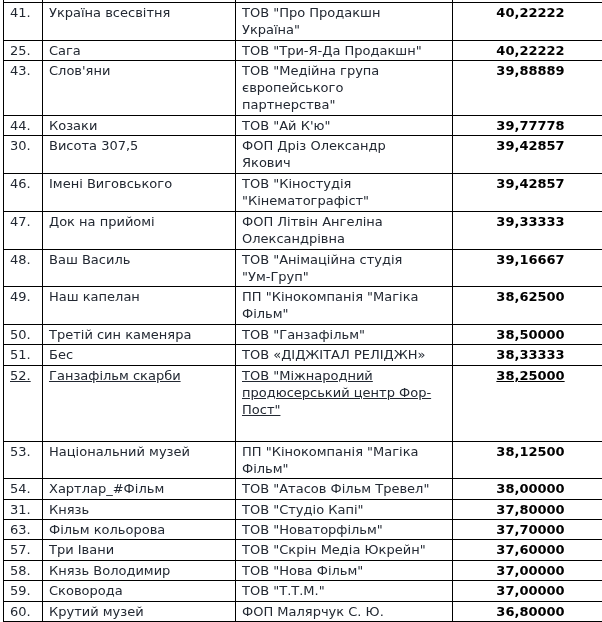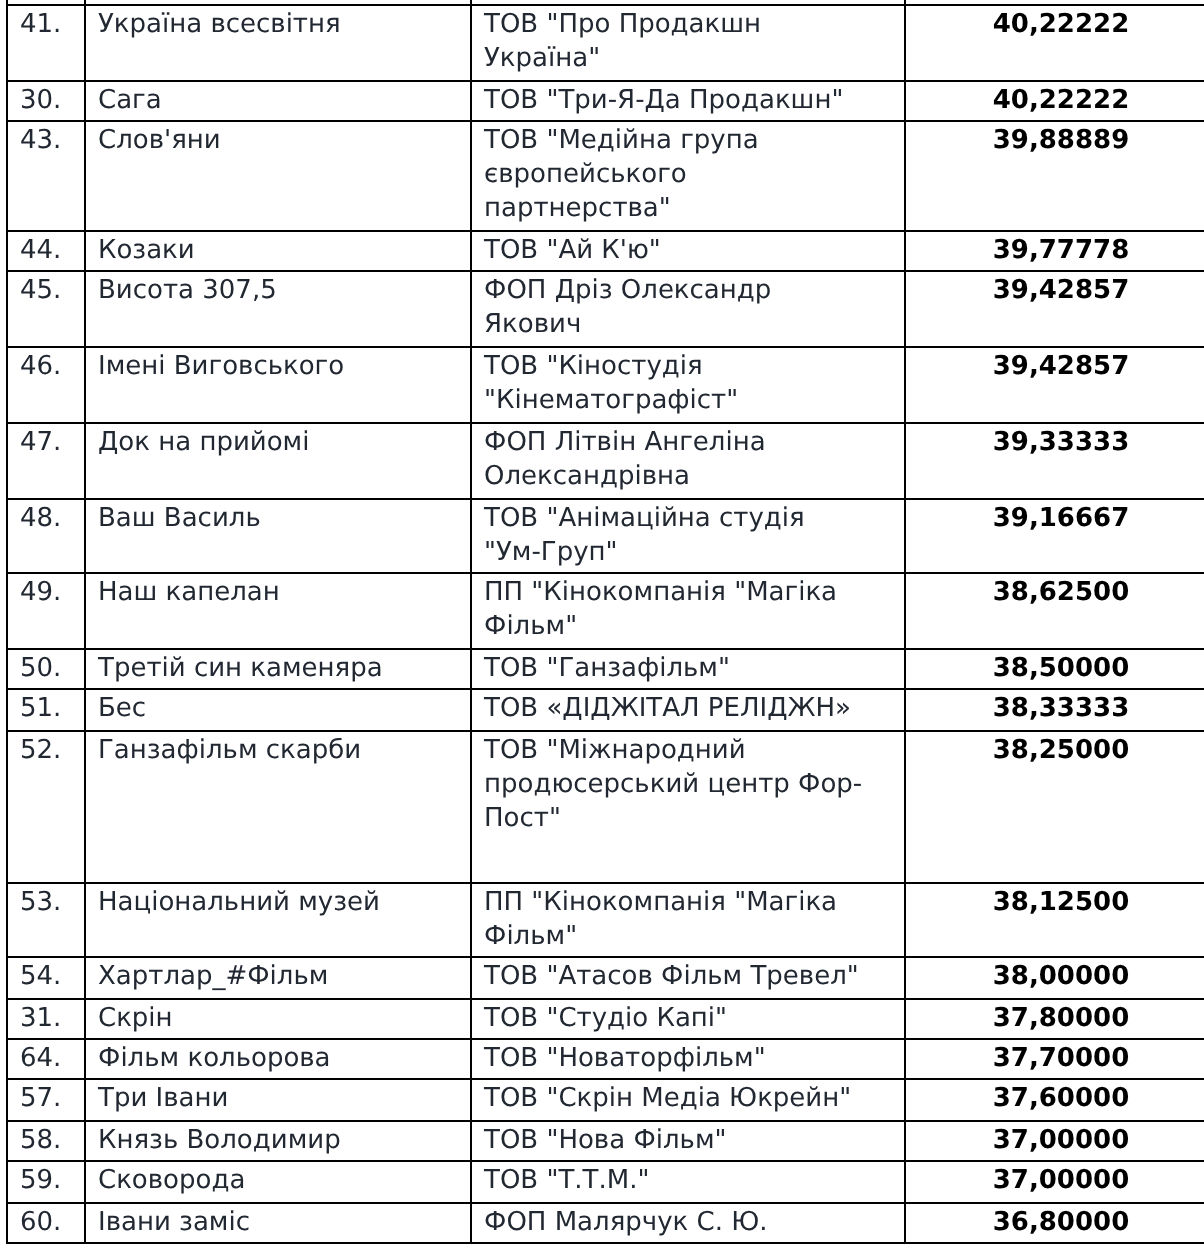--- a/index.html
+++ b/index.html
@@ -30,21 +30,21 @@
     color:var(--text-color);
     overflow:hidden;
   }
   
   tr.cutoff td{border-top:none;height:2px;padding:0;}
   td:nth-child(1){width:38px;}
   td:nth-child(2){width:192px;}
   td:nth-child(3){width:216px;white-space:pre-line;}
   td:nth-child(4){font-weight:bold;text-align:center;color:var(--score-color);}
   
-  tbody tr:nth-child(13) td{height:73px;}
+  tbody tr:nth-child(13) td{height:73px;text-decoration:underline;}
 </style>
 </head>
 <body>
 
 <div>
   <table>
     <tbody>
       <tr class="cutoff">
         <td></td>
         <td></td>
@@ -53,41 +53,41 @@
       </tr>
 
     <tr>
           <td>41.</td>
           <td>Україна всесвітня</td>
           <td>ТОВ "Про Продакшн
 Україна"</td>
           <td>40,22222</td>
         </tr>
         <tr>
-          <td>30.</td>
+          <td>25.</td>
           <td>Сага</td>
           <td>ТОВ "Три-Я-Да Продакшн"</td>
           <td>40,22222</td>
         </tr>
         <tr>
           <td>43.</td>
           <td>Слов'яни</td>
           <td>ТОВ "Медійна група
 європейського
 партнерства"</td>
           <td>39,88889</td>
         </tr>
         <tr>
           <td>44.</td>
           <td>Козаки</td>
           <td>ТОВ "Ай К'ю"</td>
           <td>39,77778</td>
         </tr>
         <tr>
-          <td>45.</td>
+          <td>30.</td>
           <td>Висота 307,5</td>
           <td>ФОП Дріз Олександр
 Якович</td>
           <td>39,42857</td>
         </tr>
         <tr>
           <td>46.</td>
           <td>Імені Виговського</td>
           <td>ТОВ "Кіностудія
 "Кінематографіст"</td>
@@ -142,26 +142,26 @@
           <td>38,12500</td>
         </tr>
         <tr>
           <td>54.</td>
           <td>Хартлар_#Фільм</td>
           <td>ТОВ "Атасов Фільм Тревел"</td>
           <td>38,00000</td>
         </tr>
         <tr>
           <td>31.</td>
-          <td>Скрін</td>
+          <td>Князь</td>
           <td>ТОВ "Студіо Капі"</td>
           <td>37,80000</td>
         </tr>
         <tr>
-          <td>64.</td>
+          <td>63.</td>
           <td>Фільм кольорова</td>
           <td>ТОВ "Новаторфільм"</td>
           <td>37,70000</td>
         </tr>
         <tr>
           <td>57.</td>
           <td>Три Івани</td>
           <td>ТОВ "Скрін Медіа Юкрейн"</td>
           <td>37,60000</td>
         </tr>
@@ -172,19 +172,19 @@
           <td>37,00000</td>
         </tr>
         <tr>
           <td>59.</td>
           <td>Сковорода</td>
           <td>ТОВ "Т.Т.М."</td>
           <td>37,00000</td>
         </tr>
         <tr>
           <td>60.</td>
-          <td>Івани заміс</td>
+          <td>Крутий музей</td>
           <td>ФОП Малярчук С. Ю.</td>
           <td>36,80000</td>
         </tr>
       </tbody>
   </table>
 </div>
 
 </body></html>

